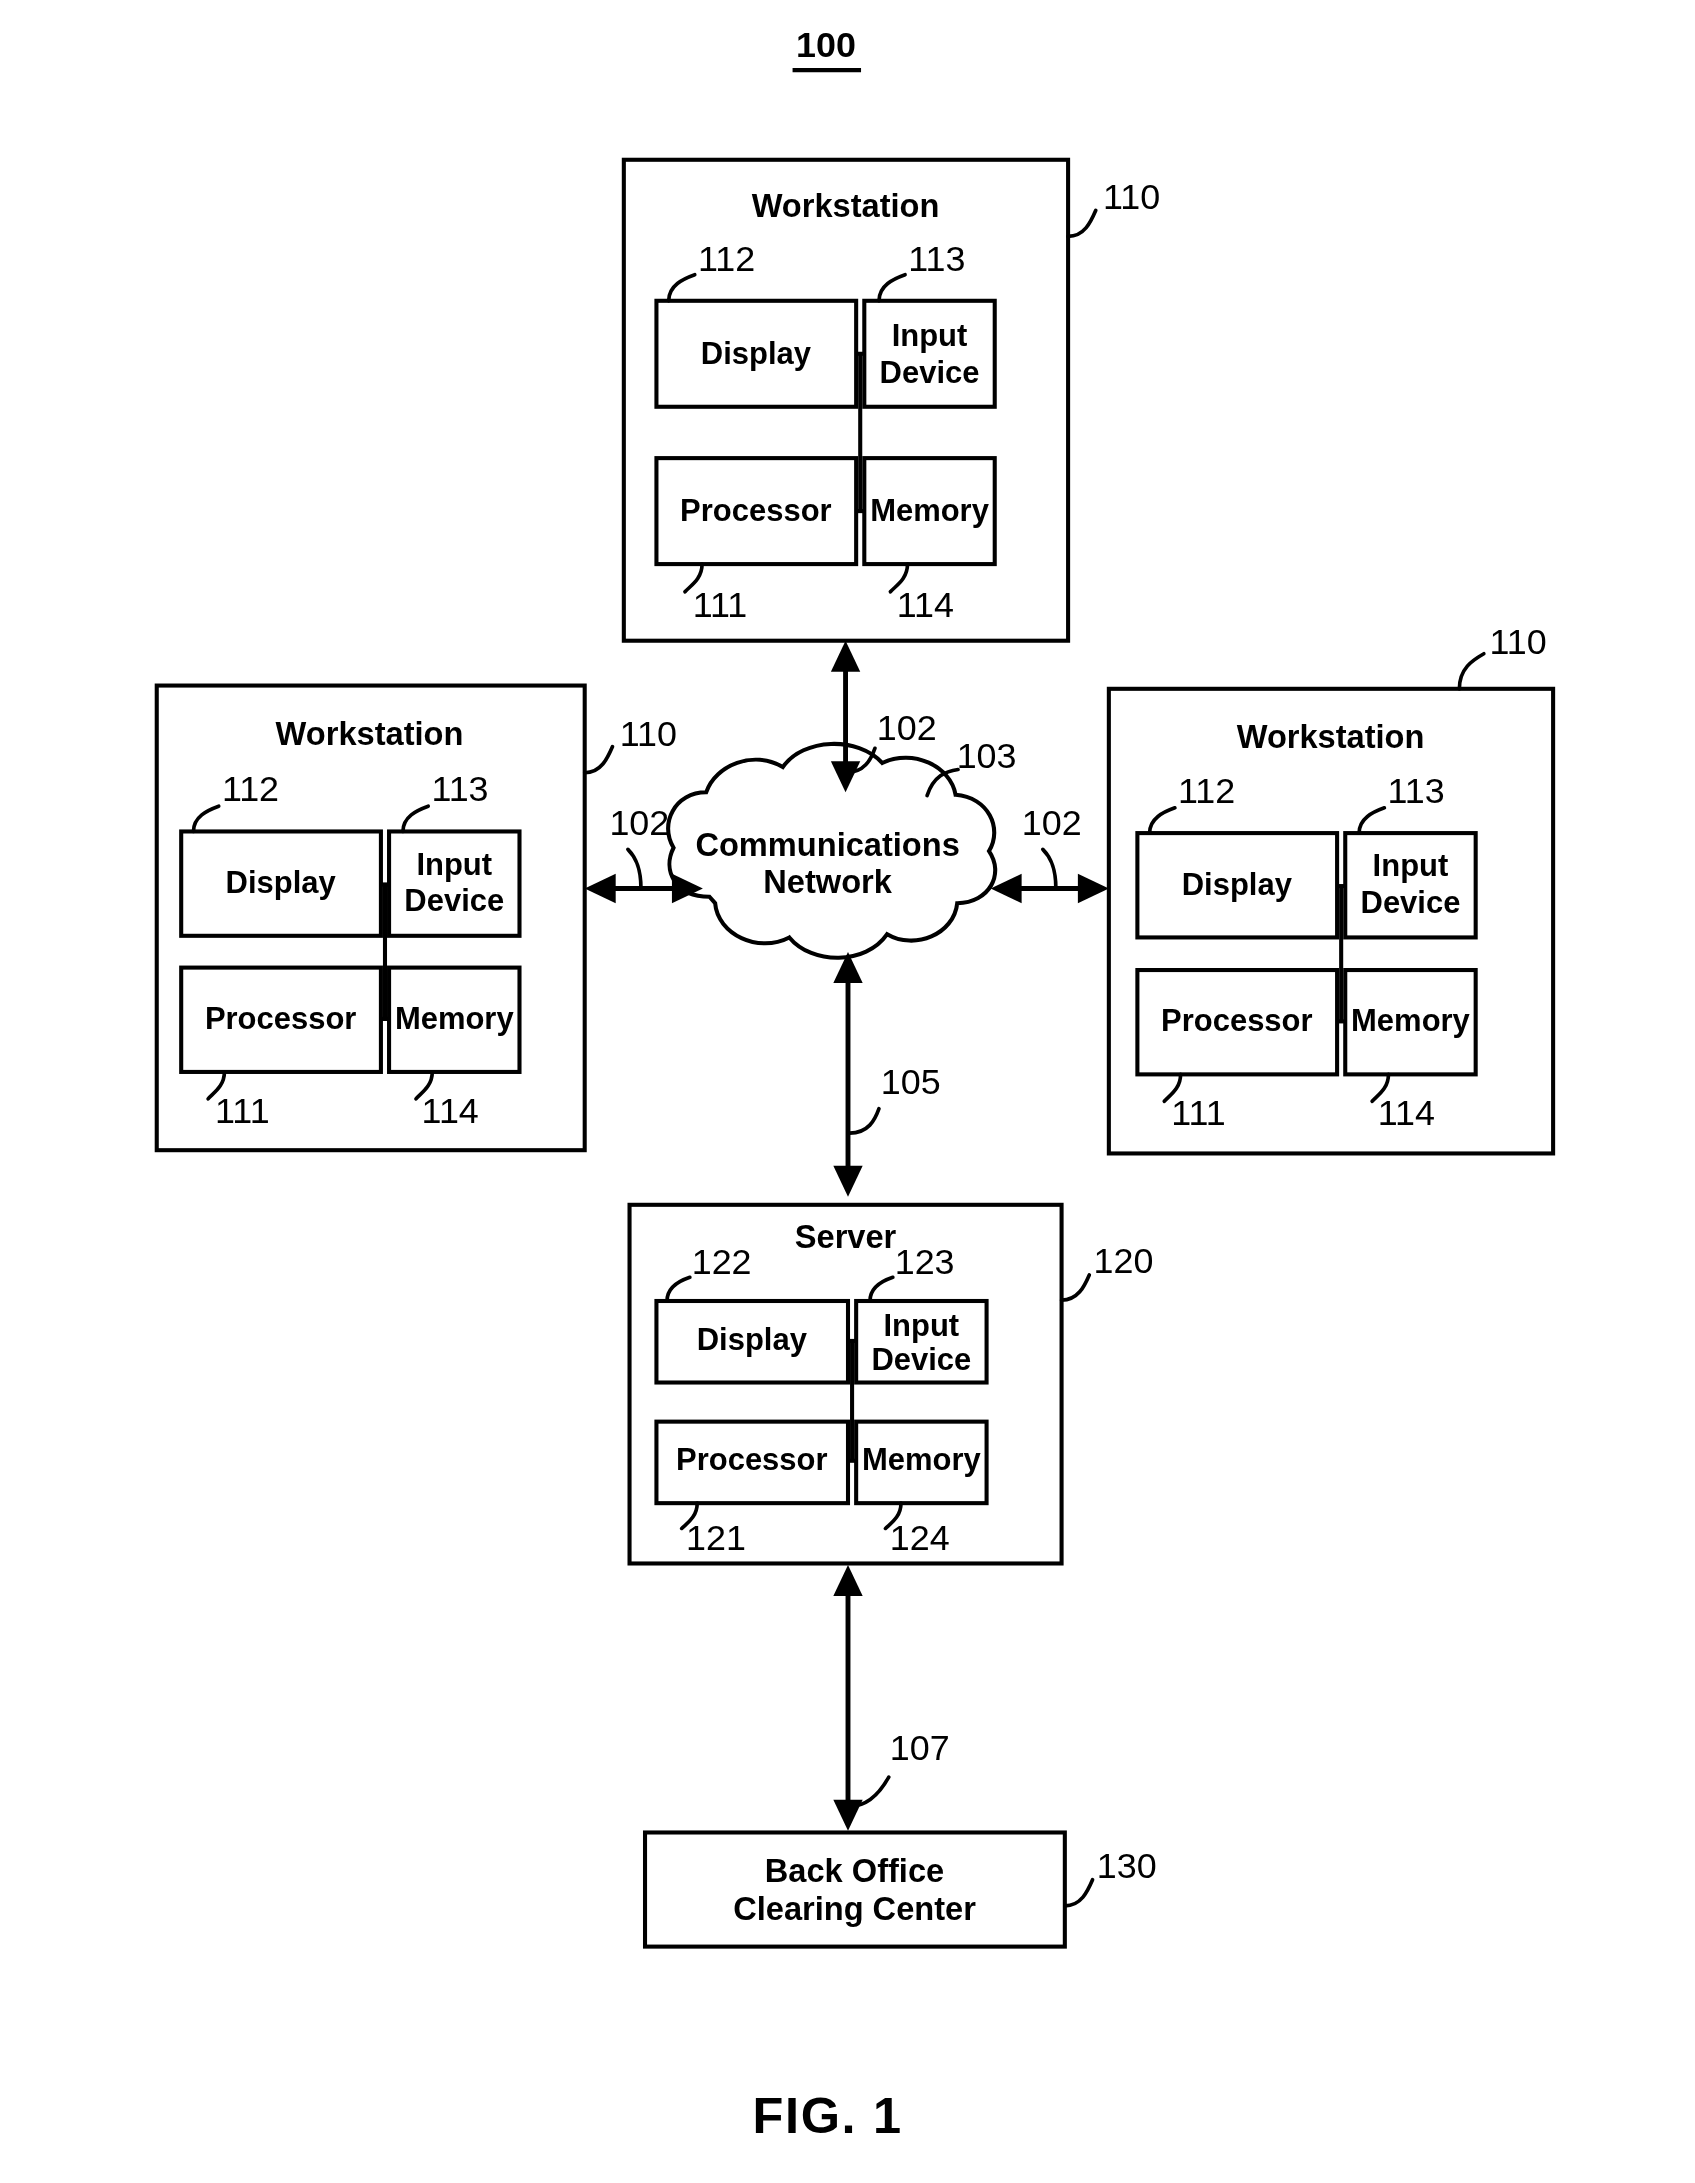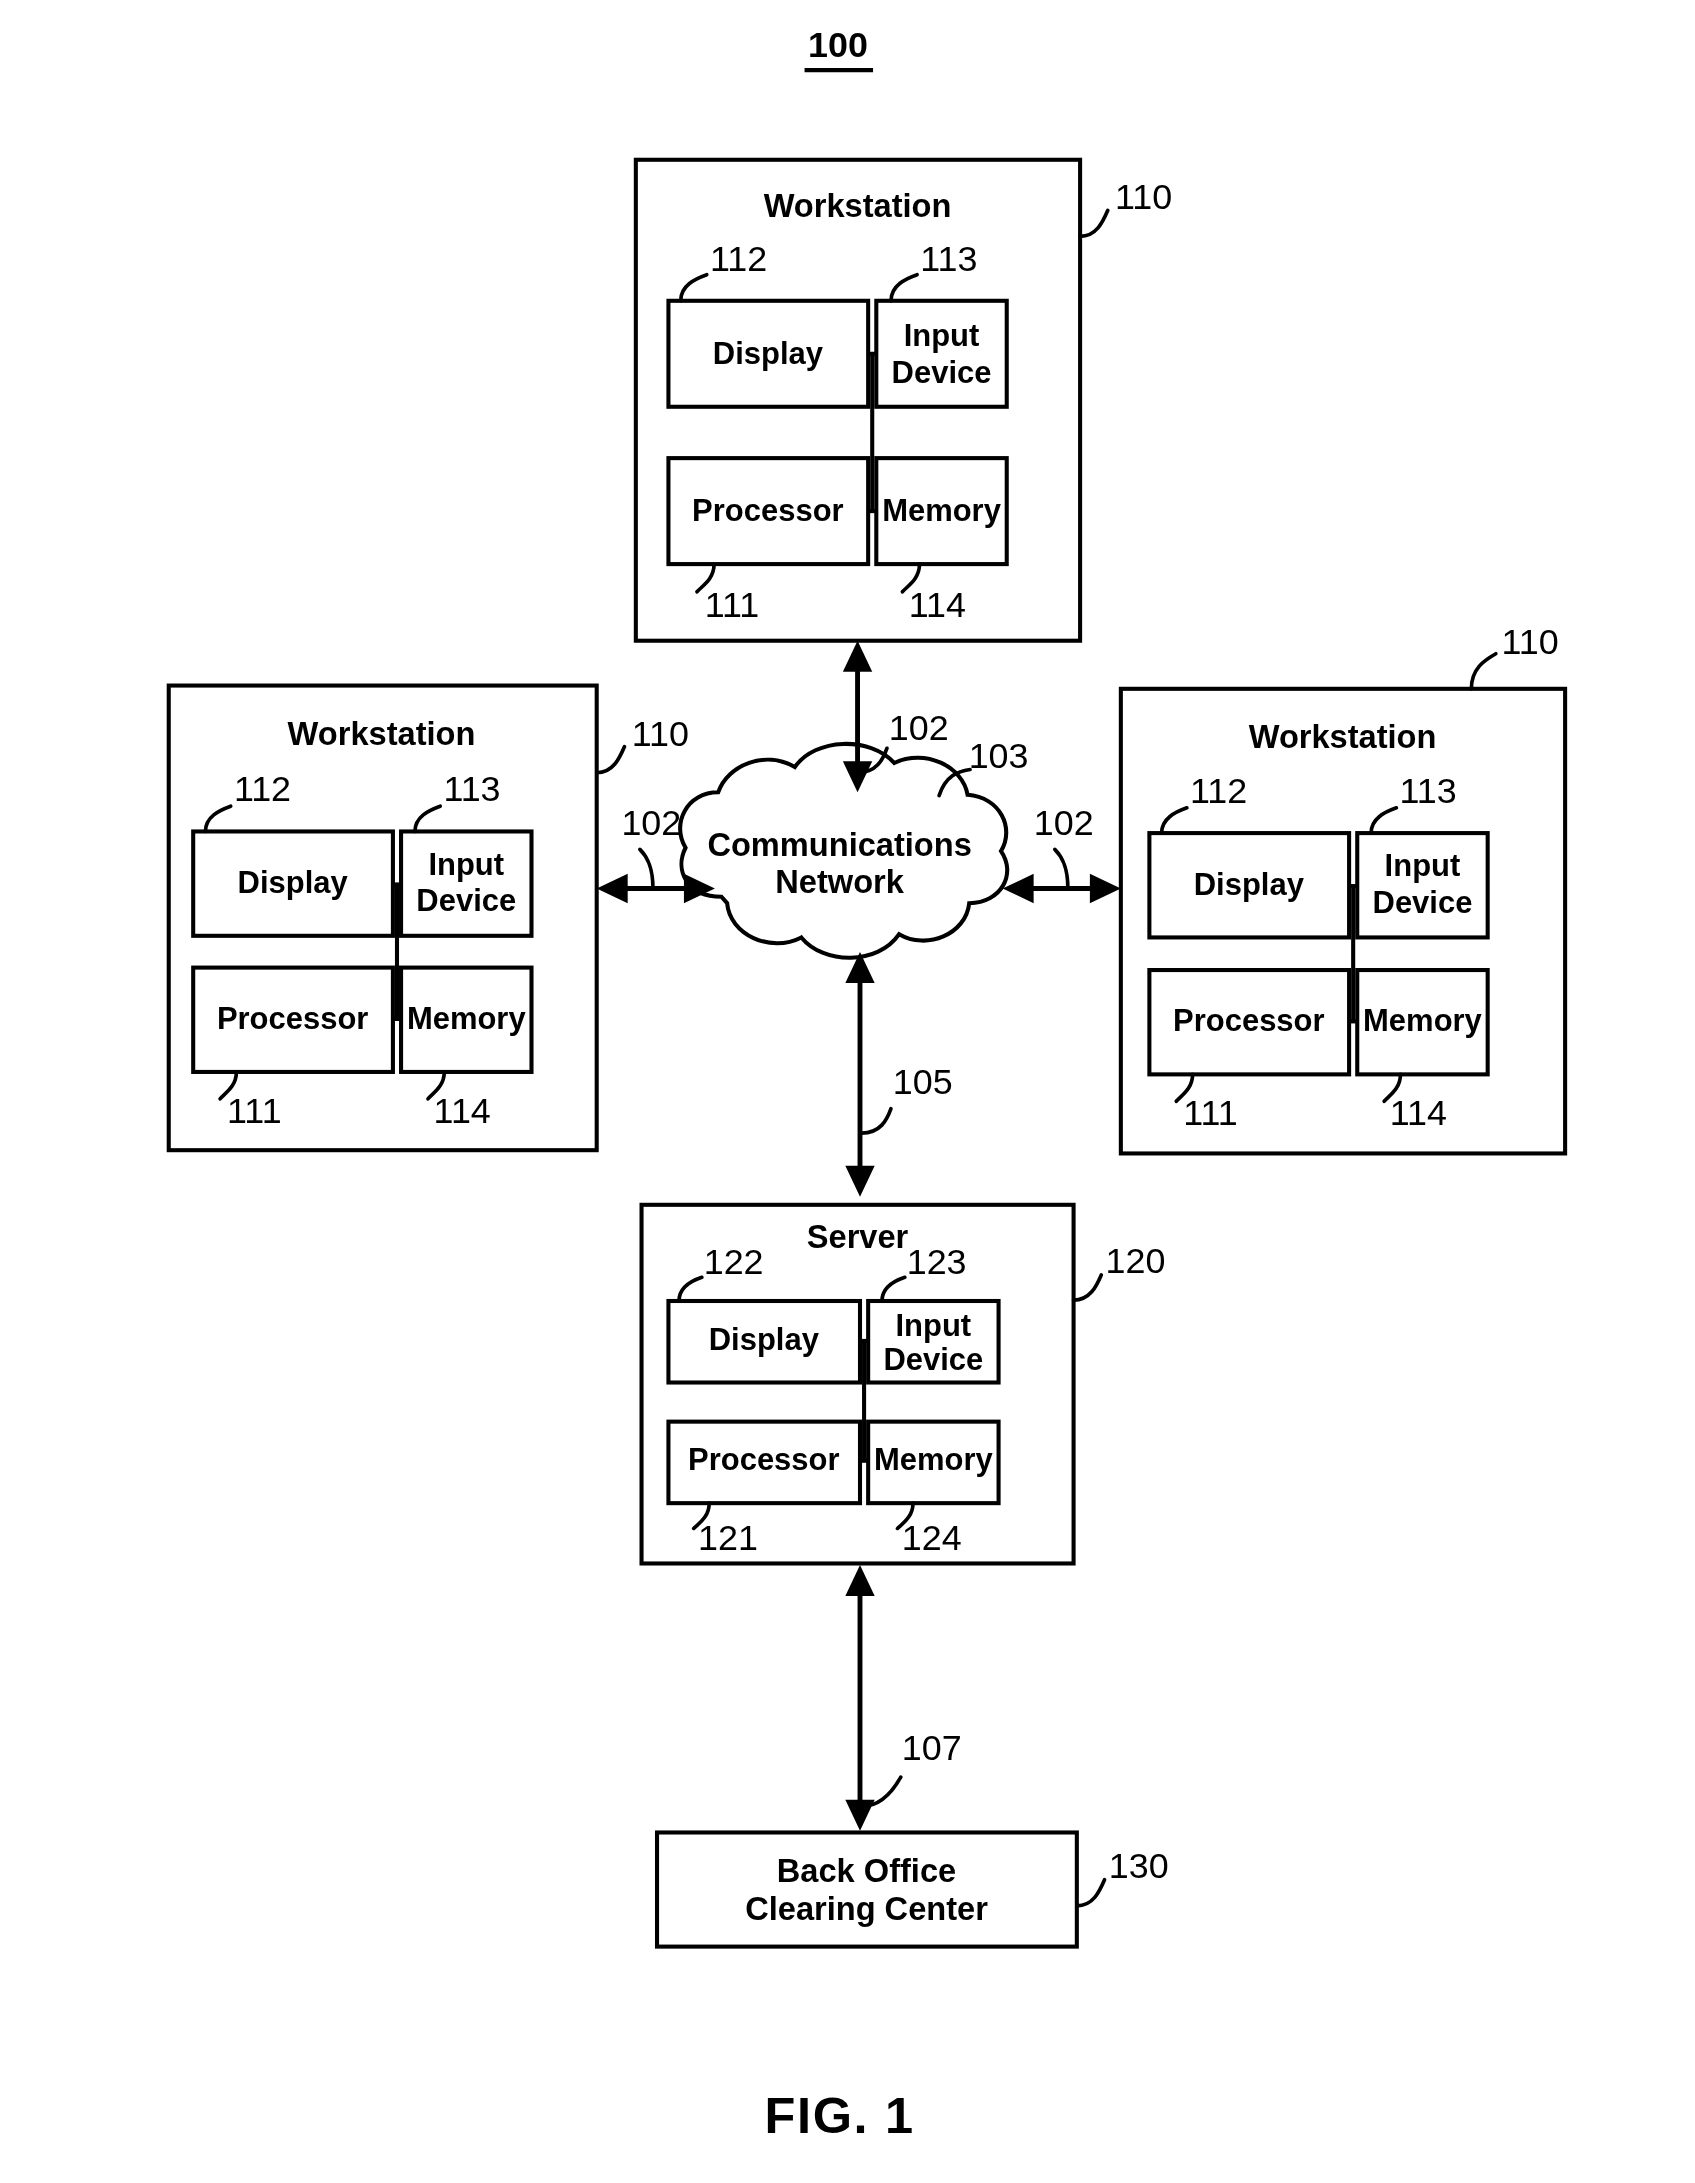--- a/index.html
+++ b/index.html
@@ -10,21 +10,21 @@
   body {
     width: 1696px;
     height: 2183px;
     font-family: "Liberation Sans", sans-serif;
     color: #000000;
     position: relative;
     overflow: hidden;
   }
   #figure-root {
     position: absolute;
-    top: 0; left: 12px;
+    top: 0; left: 0;
     width: 1629px;
     height: 2183px;
   }
   svg.diagram {
     display: block;
     width: 1696px;
     height: 2183px;
   }
   .box-rect {
     fill: #ffffff;

